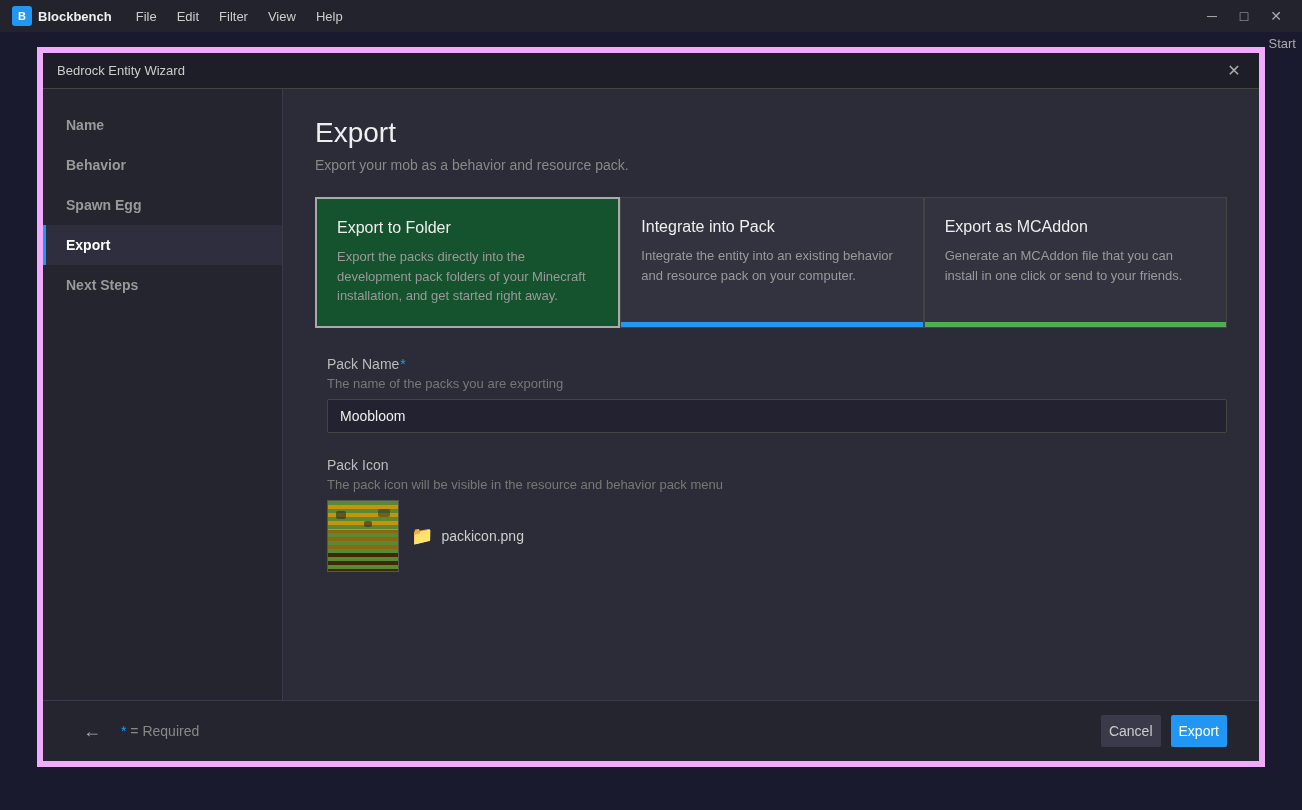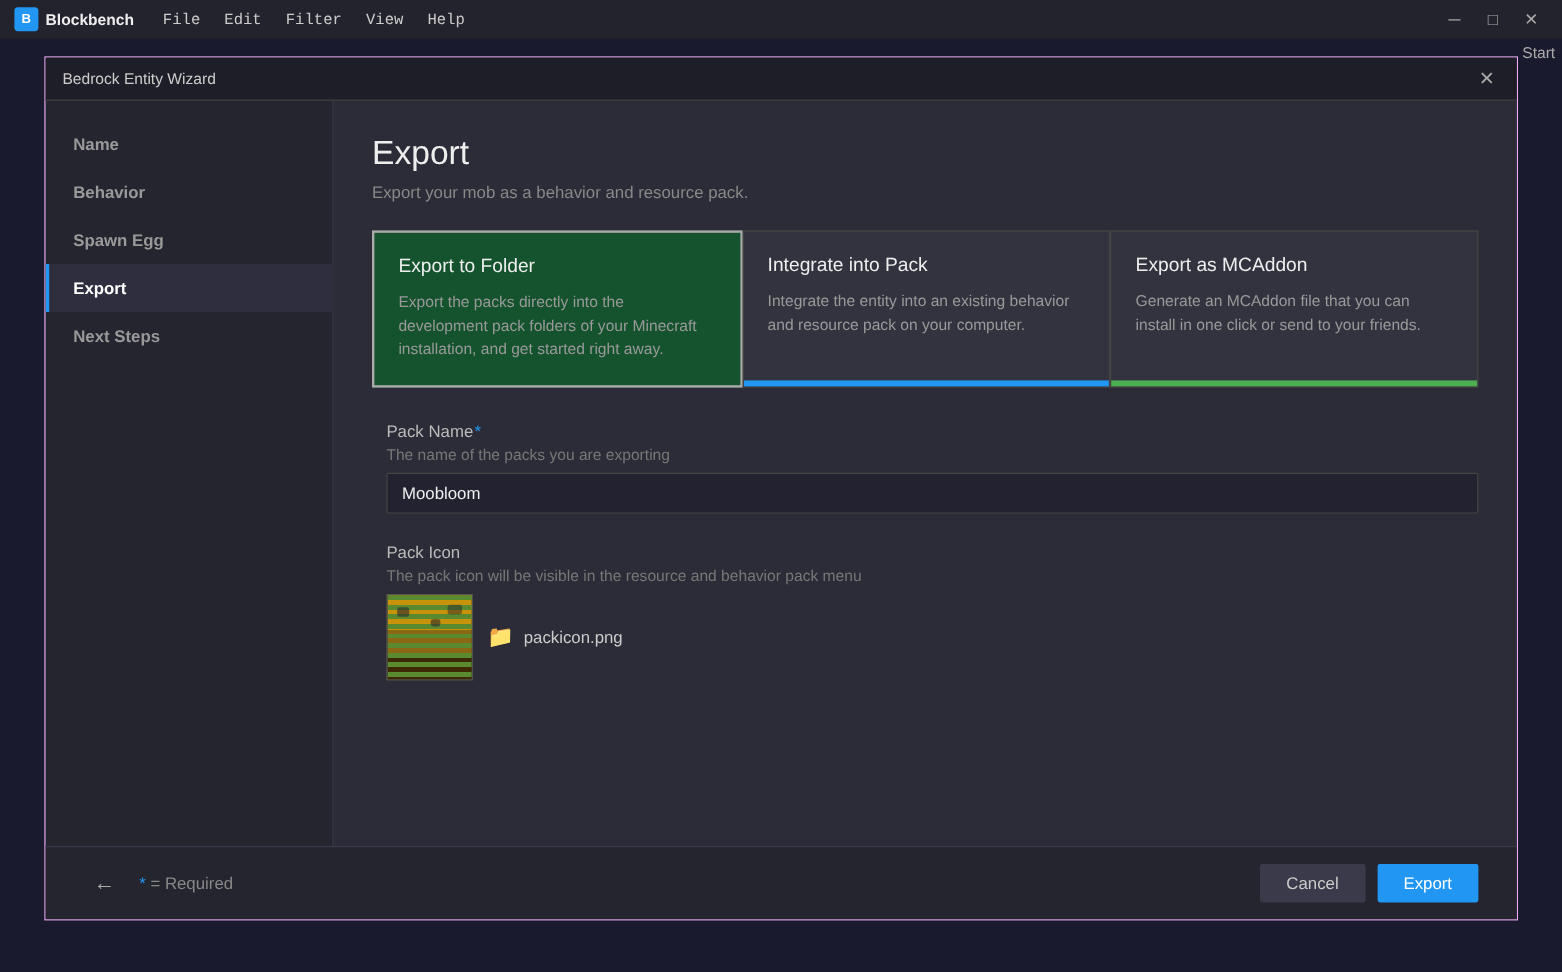--- a/index.html
+++ b/index.html
@@ -31,21 +31,20 @@
       display: flex;
       align-items: center;
       gap: 6px;
       font-size: 13px;
       color: #eee;
       font-weight: 600;
     }
     .titlebar-menu {
       display: flex;
       gap: 4px;
-      font-family: Liberation Mono, monospace;
     }
     .menu-item {
       padding: 4px 8px;
       font-size: 13px;
       color: #ccc;
       cursor: pointer;
       border-radius: 3px;
     }
     .titlebar-controls {
       display: flex;
@@ -75,21 +74,21 @@
     }
 
     
     .dialog {
       position: absolute;
       top: 47px;
       left: 37px;
       width: 1228px;
       height: 720px;
       background: #2c2c38;
-      border: 1px solid #f0abfc;
+      border: 6px solid #f0abfc;
       display: flex;
       flex-direction: column;
     }
     .dialog-titlebar {
       background: #1e1e28;
       height: 36px;
       display: flex;
       align-items: center;
       justify-content: space-between;
       padding: 0 14px;
@@ -280,21 +279,21 @@
       color: #888;
     }
     .required-note .star {
       color: #2196f3;
     }
     .footer-right {
       display: flex;
       gap: 10px;
     }
     .btn {
-      padding: 8px 22px;
+      padding: 8px 8px;
       font-size: 14px;
       border: none;
       cursor: pointer;
       border-radius: 2px;
     }
     .btn-cancel {
       background: #3a3a4a;
       color: #ccc;
     }
     .btn-export {

